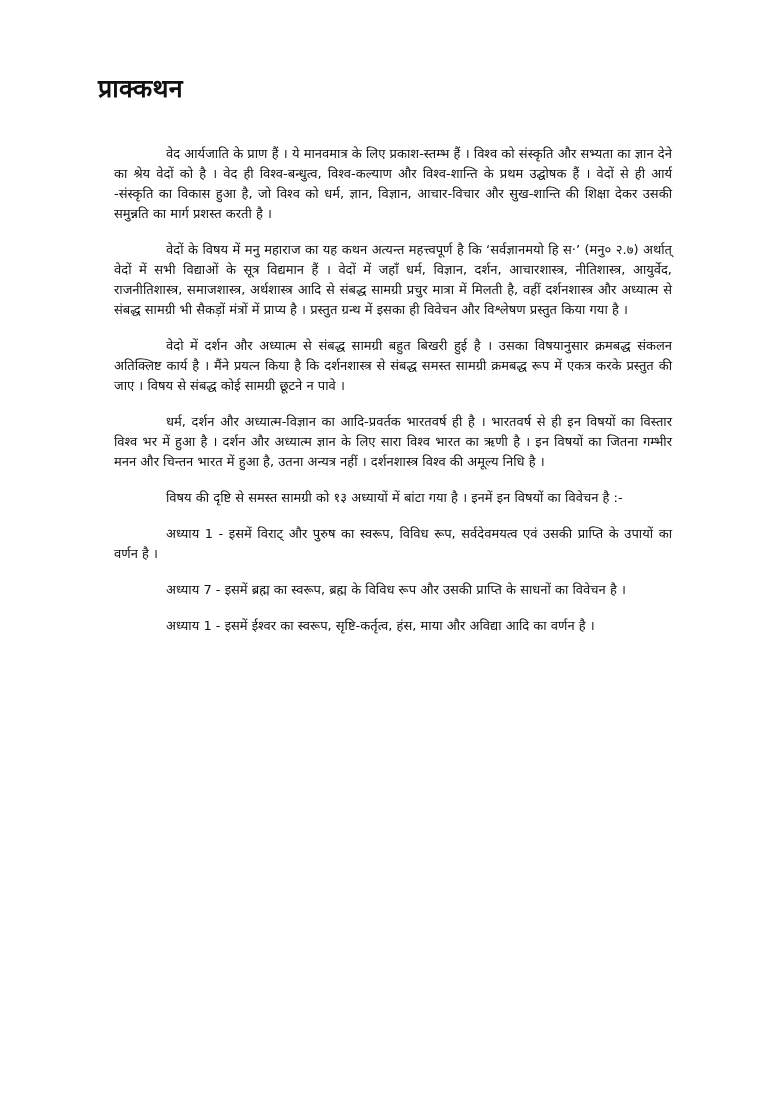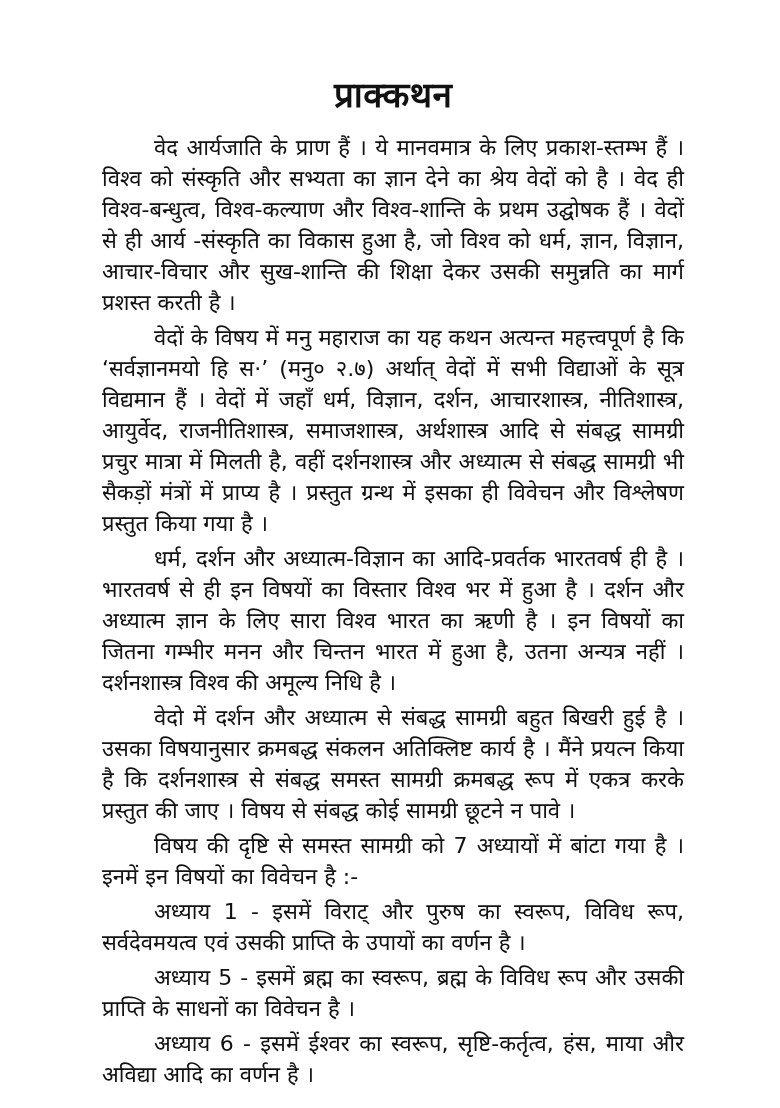--- a/index.html
+++ b/index.html
@@ -19,48 +19,48 @@
       position: absolute;
       left: 98px;
       top: 0;
       width: 590px;
     }
     .title {
       position: absolute;
       top: 70px;
       left: 0;
       width: 590px;
-      text-align: center;
-      font-size: 35px;
+      text-align: left;
+      font-size: 25px;
       font-weight: bold;
       letter-spacing: 0.3px;
     }
     .body-text {
       position: absolute;
       top: 128px;
       left: 0;
       width: 590px;
     }
     .para {
-      margin: 4px;
-      font-size: 22px;
-      line-height: 31px;
+      margin: 16px;
+      font-size: 13px;
+      line-height: 20px;
       text-align: justify;
       text-indent: 52px;
     }
   </style>
 </head>
 <body>
 
 <div class="page">
   <div class="title">प्राक्कथन</div>
 
   <div class="body-text">
     <p class="para">वेद आर्यजाति के प्राण हैं । ये मानवमात्र के लिए प्रकाश-स्तम्भ हैं । विश्व को संस्कृति और सभ्यता का ज्ञान देने का श्रेय वेदों को है । वेद ही विश्व-बन्धुत्व, विश्व-कल्याण और विश्व-शान्ति के प्रथम उद्घोषक हैं । वेदों से ही आर्य -संस्कृति का विकास हुआ है, जो विश्व को धर्म, ज्ञान, विज्ञान, आचार-विचार और सुख-शान्ति की शिक्षा देकर उसकी समुन्नति का मार्ग प्रशस्त करती है ।</p>
     <p class="para">वेदों के विषय में मनु महाराज का यह कथन अत्यन्त महत्त्वपूर्ण है कि ‘सर्वज्ञानमयो हि स·’ (मनु० २.७) अर्थात् वेदों में सभी विद्याओं के सूत्र विद्यमान हैं । वेदों में जहाँ धर्म, विज्ञान, दर्शन, आचारशास्त्र, नीतिशास्त्र, आयुर्वेद, राजनीतिशास्त्र, समाजशास्त्र, अर्थशास्त्र आदि से संबद्ध सामग्री प्रचुर मात्रा में मिलती है, वहीं दर्शनशास्त्र और अध्यात्म से संबद्ध सामग्री भी सैकड़ों मंत्रों में प्राप्य है । प्रस्तुत ग्रन्थ में इसका ही विवेचन और विश्लेषण प्रस्तुत किया गया है ।</p>
+    <p class="para">वेदो में दर्शन और अध्यात्म से संबद्ध सामग्री बहुत बिखरी हुई है । उसका विषयानुसार क्रमबद्ध संकलन अतिक्लिष्ट कार्य है । मैंने प्रयत्न किया है कि दर्शनशास्त्र  से संबद्ध समस्त सामग्री क्रमबद्ध रूप में एकत्र करके प्रस्तुत की जाए । विषय से संबद्ध कोई सामग्री छूटने न पावे ।</p>
     <p class="para">धर्म, दर्शन और अध्यात्म-विज्ञान का आदि-प्रवर्तक भारतवर्ष ही है । भारतवर्ष से ही इन विषयों का विस्तार विश्व भर में हुआ है । दर्शन और अध्यात्म ज्ञान के लिए सारा विश्व भारत का ऋणी है । इन विषयों का जितना गम्भीर मनन और चिन्तन भारत में हुआ है, उतना अन्यत्र नहीं । दर्शनशास्त्र विश्व की अमूल्य निधि है ।</p>
-    <p class="para">वेदो में दर्शन और अध्यात्म से संबद्ध सामग्री बहुत बिखरी हुई है । उसका विषयानुसार क्रमबद्ध संकलन अतिक्लिष्ट कार्य है । मैंने प्रयत्न किया है कि दर्शनशास्त्र  से संबद्ध समस्त सामग्री क्रमबद्ध रूप में एकत्र करके प्रस्तुत की जाए । विषय से संबद्ध कोई सामग्री छूटने न पावे ।</p>
-    <p class="para">विषय की दृष्टि से समस्त सामग्री को 7 अध्यायों में बांटा गया है । इनमें इन विषयों का विवेचन है :-</p>
+    <p class="para">विषय की दृष्टि से समस्त सामग्री को १३ अध्यायों में बांटा गया है । इनमें इन विषयों का विवेचन है :-</p>
     <p class="para">अध्याय 1 - इसमें विराट् और पुरुष का स्वरूप, विविध रूप, सर्वदेवमयत्व एवं उसकी प्राप्ति के उपायों का वर्णन है ।</p>
-    <p class="para">अध्याय 5 - इसमें ब्रह्म का स्वरूप, ब्रह्म के विविध रूप और उसकी प्राप्ति के साधनों का विवेचन है ।</p>
-    <p class="para">अध्याय 6 - इसमें ईश्वर का स्वरूप, सृष्टि-कर्तृत्व, हंस, माया और अविद्या आदि का वर्णन है ।</p>
+    <p class="para">अध्याय 7 - इसमें ब्रह्म का स्वरूप, ब्रह्म के विविध रूप और उसकी प्राप्ति के साधनों का विवेचन है ।</p>
+    <p class="para">अध्याय 1 - इसमें ईश्वर का स्वरूप, सृष्टि-कर्तृत्व, हंस, माया और अविद्या आदि का वर्णन है ।</p>
   </div>
 </div>
 
 </body></html>

